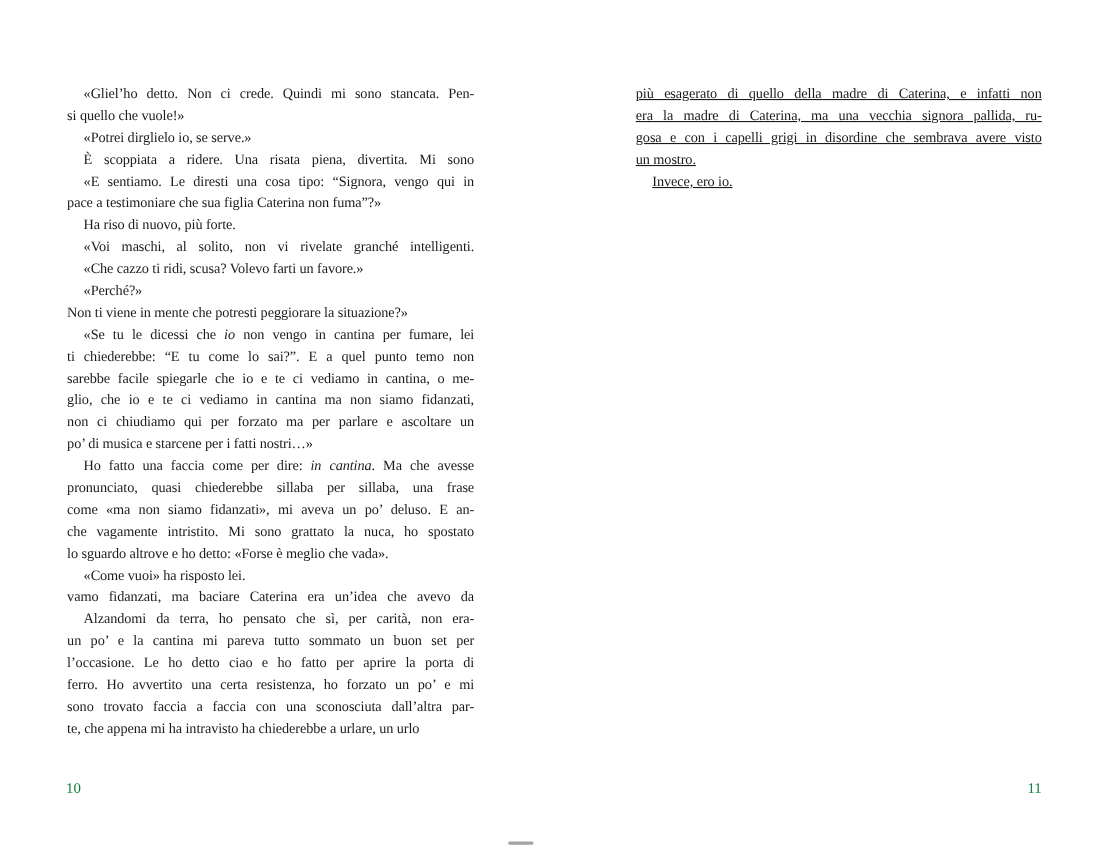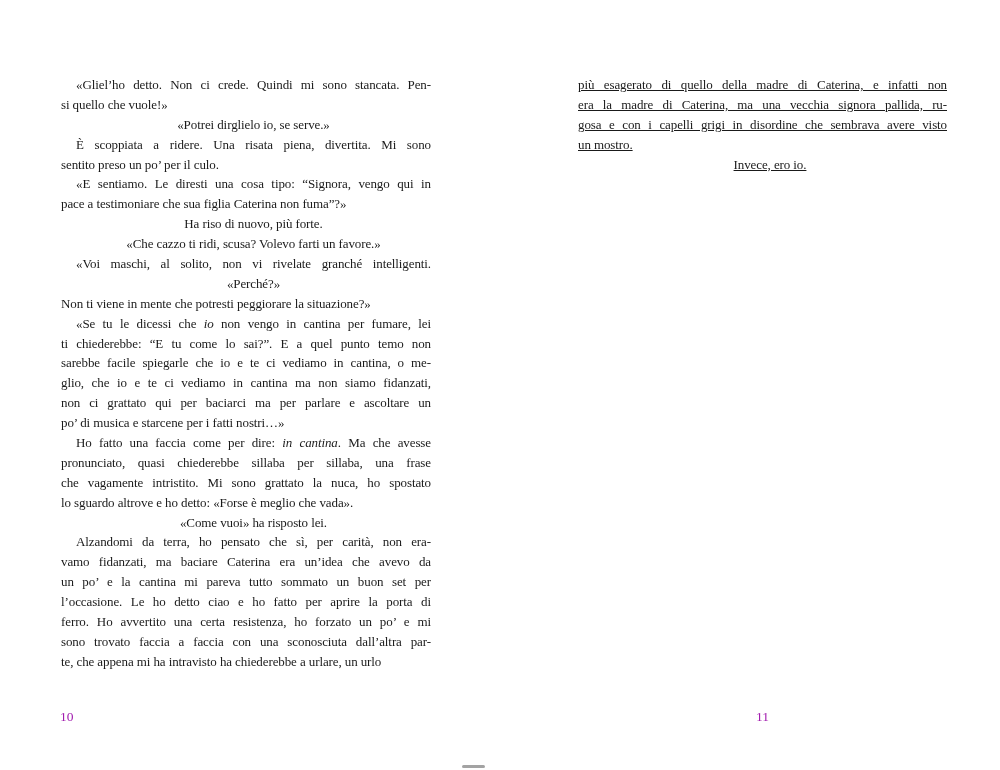--- a/index.html
+++ b/index.html
@@ -30,32 +30,31 @@
     text-align: left;
     white-space: normal;
     overflow: visible;
   }
   .line.just {
     text-align: justify;
     text-align-last: justify;
   }
   .line.ind {
     text-indent: 15px;
-    text-align: center;
   }
   em { }
   .folio {
     position: absolute;
     top: 709px;
     font-size: 13.5px;
     line-height: 16px;
-    color: #a21caf;
+    color: #15803d;
   }
   .folio.left  { left: 60px;  width: 370px; text-align: left; }
-  .folio.right { left: 578px; width: 369px; text-align: center; }
+  .folio.right { left: 578px; width: 369px; text-align: right; }
   .bottom-bar {
     position: absolute;
     left: 462px;
     top: 765px;
     width: 23px;
     height: 3px;
     border-radius: 2px;
     background: #a3a3a3;
   }
 </style>
@@ -63,41 +62,41 @@
 <body>
 
 <div class="spread">
 
   <section>
     <div class="page-text left">
         <div class="line just ind">«Gliel’ho detto. Non ci crede. Quindi mi sono stancata. Pen-</div>
         <div class="line">si quello che vuole!»</div>
         <div class="line ind">«Potrei dirglielo io, se serve.»</div>
         <div class="line just ind">È scoppiata a ridere. Una risata piena, divertita. Mi sono</div>
-        <div class="line">sentito preso un po’ per il culo.</div>
         <div class="line just ind">«E sentiamo. Le diresti una cosa tipo: “Signora, vengo qui in</div>
         <div class="line">pace a testimoniare che sua figlia Caterina non fuma”?»</div>
         <div class="line ind">Ha riso di nuovo, più forte.</div>
+        <div class="line just ind">«Voi maschi, al solito, non vi rivelate granché intelligenti.</div>
         <div class="line ind">«Che cazzo ti ridi, scusa? Volevo farti un favore.»</div>
-        <div class="line just ind">«Voi maschi, al solito, non vi rivelate granché intelligenti.</div>
         <div class="line ind">«Perché?»</div>
         <div class="line">Non ti viene in mente che potresti peggiorare la situazione?»</div>
         <div class="line just ind">«Se tu le dicessi che <em>io</em> non vengo in cantina per fumare, lei</div>
         <div class="line just">ti chiederebbe: “E tu come lo sai?”. E a quel punto temo non</div>
         <div class="line just">sarebbe facile spiegarle che io e te ci vediamo in cantina, o me-</div>
         <div class="line just">glio, che io e te ci vediamo in cantina ma non siamo fidanzati,</div>
-        <div class="line just">non ci grattato qui per baciarci ma per parlare e ascoltare un</div>
+        <div class="line just">non ci chiudiamo qui per forzato ma per parlare e ascoltare un</div>
         <div class="line">po’ di musica e starcene per i fatti nostri…»</div>
         <div class="line just ind">Ho fatto una faccia come per dire: <em>in cantina</em>. Ma che avesse</div>
         <div class="line just">pronunciato, quasi chiederebbe sillaba per sillaba, una frase</div>
+        <div class="line just">come «ma non siamo fidanzati», mi aveva un po’ deluso. E an-</div>
         <div class="line just">che vagamente intristito. Mi sono grattato la nuca, ho spostato</div>
         <div class="line">lo sguardo altrove e ho detto: «Forse è meglio che vada».</div>
         <div class="line ind">«Come vuoi» ha risposto lei.</div>
+        <div class="line just">vamo fidanzati, ma baciare Caterina era un’idea che avevo da</div>
         <div class="line just ind">Alzandomi da terra, ho pensato che sì, per carità, non era-</div>
-        <div class="line just">vamo fidanzati, ma baciare Caterina era un’idea che avevo da</div>
         <div class="line just">un po’ e la cantina mi pareva tutto sommato un buon set per</div>
         <div class="line just">l’occasione. Le ho detto ciao e ho fatto per aprire la porta di</div>
         <div class="line just">ferro. Ho avvertito una certa resistenza, ho forzato un po’ e mi</div>
         <div class="line just">sono trovato faccia a faccia con una sconosciuta dall’altra par-</div>
         <div class="line">te, che appena mi ha intravisto ha chiederebbe a urlare, un urlo</div>
       </div>
     <div class="folio left">10</div>
   </section>
 
   <section>

